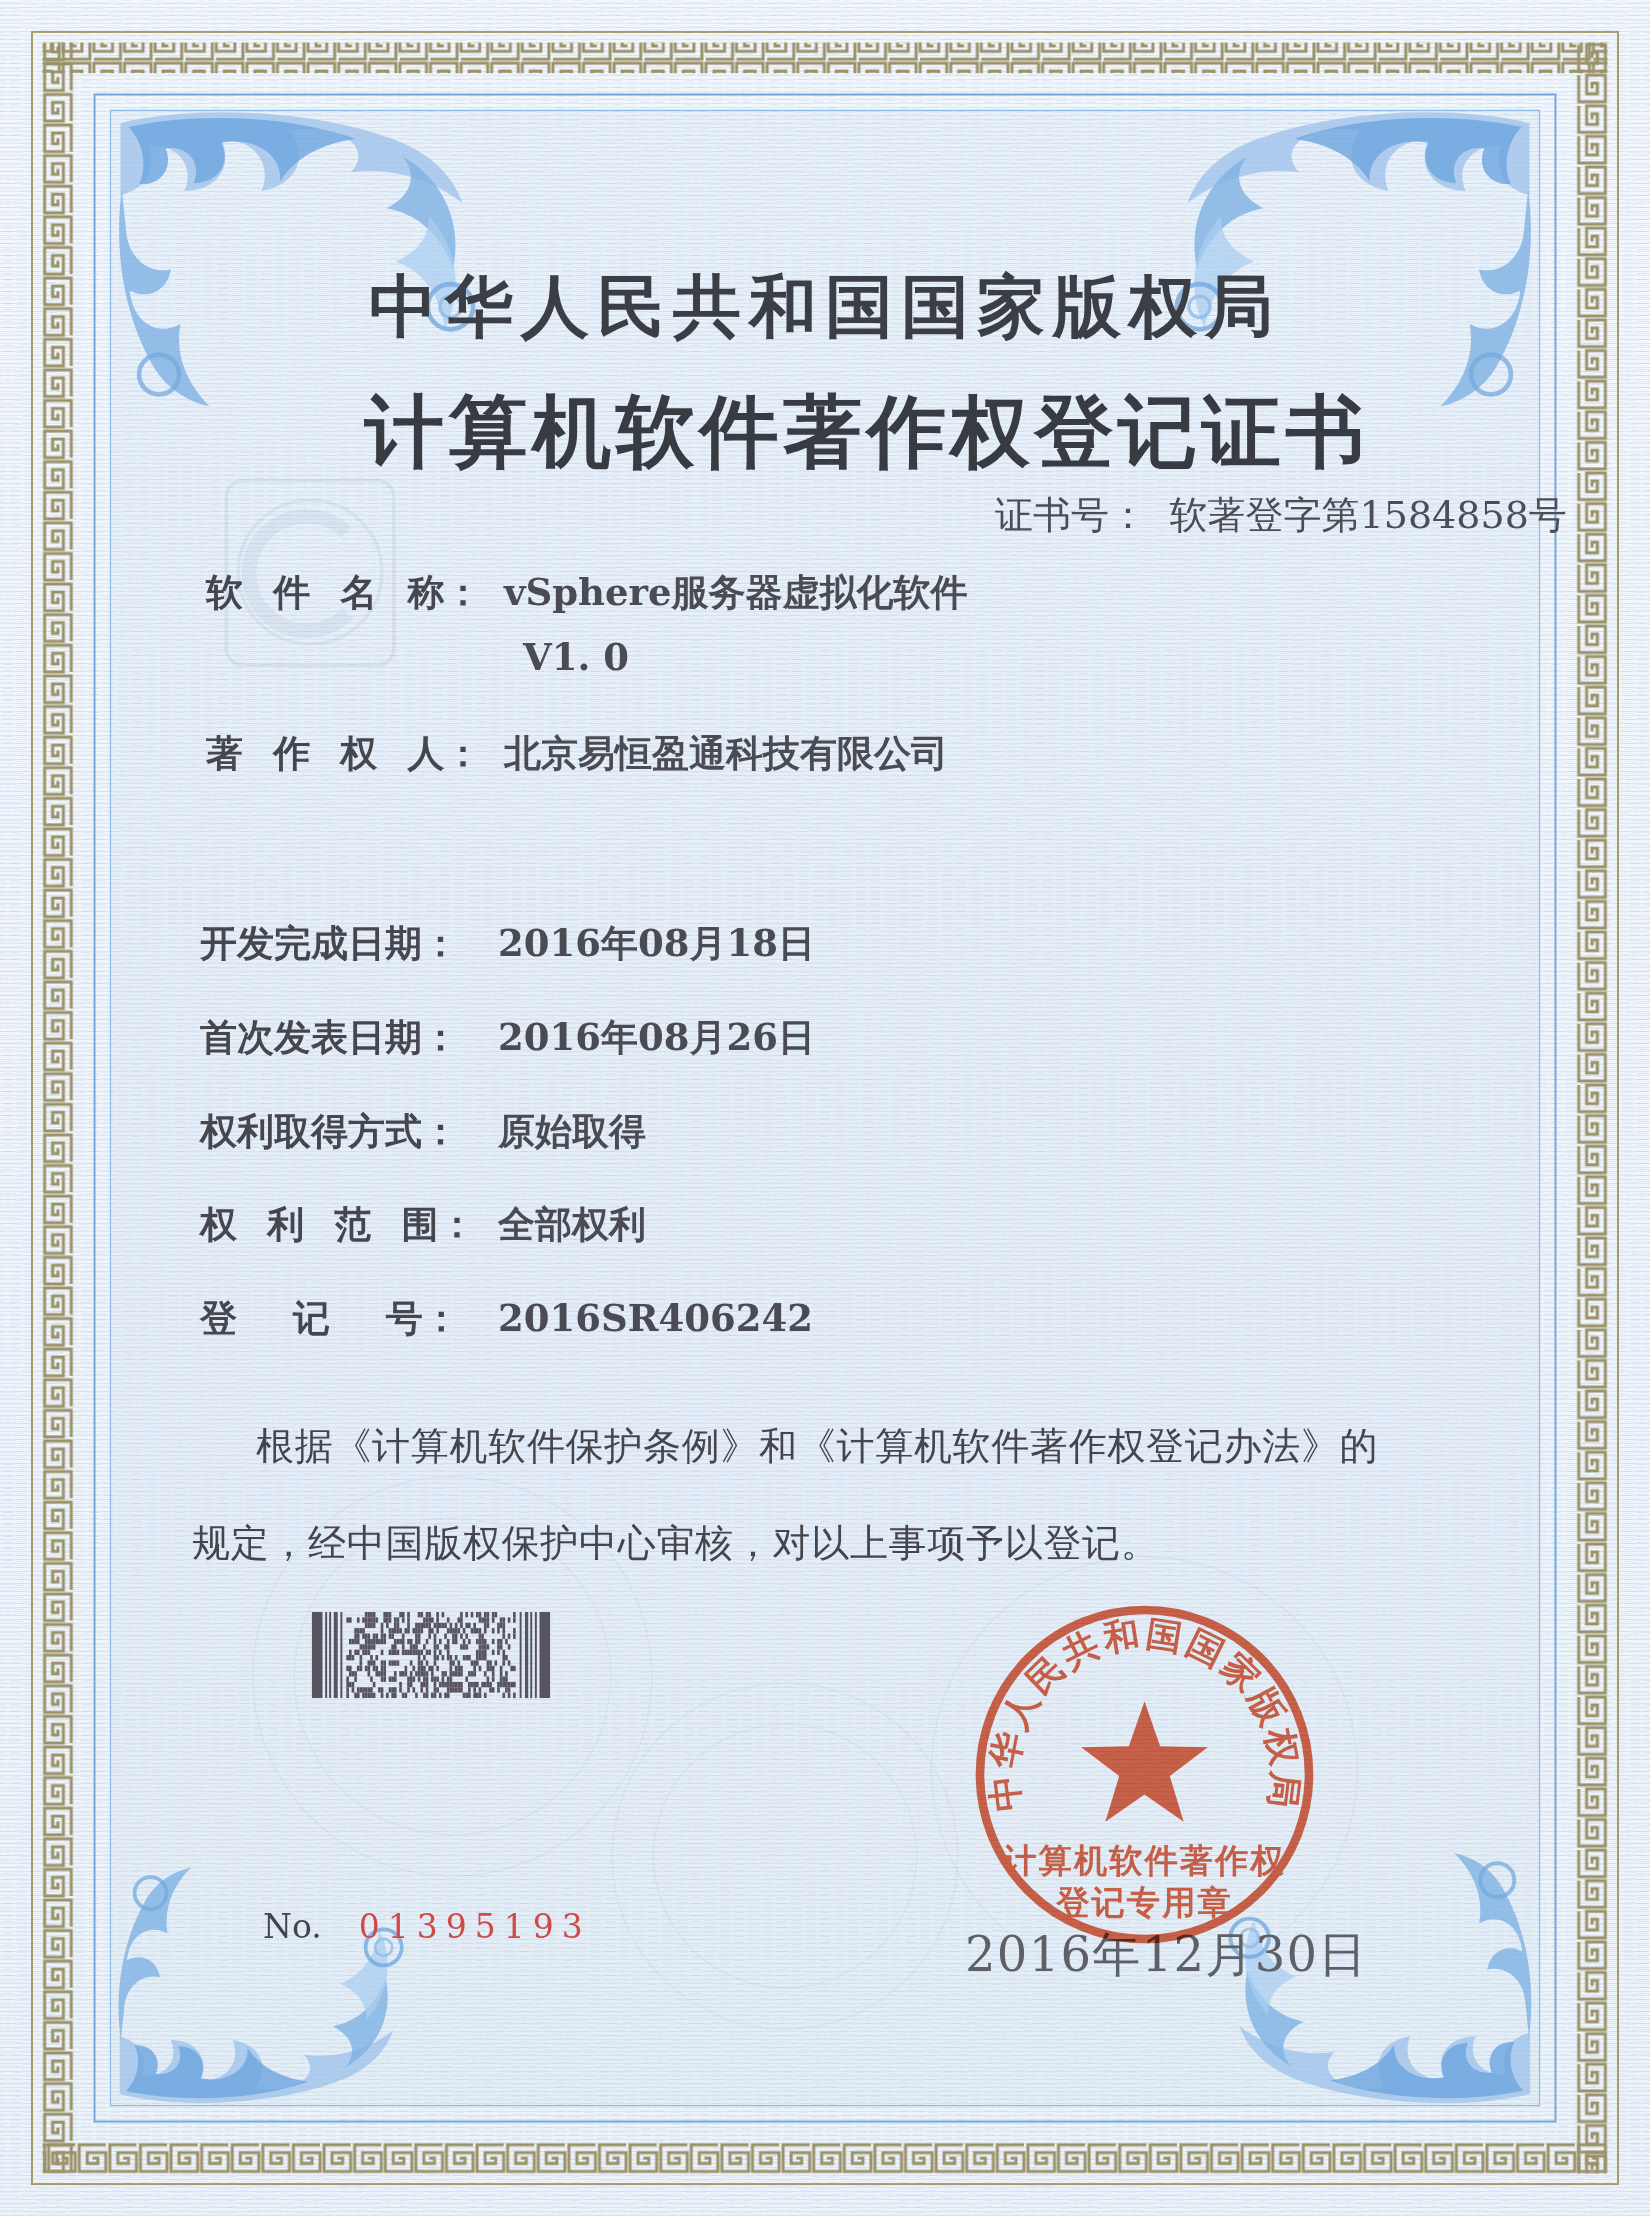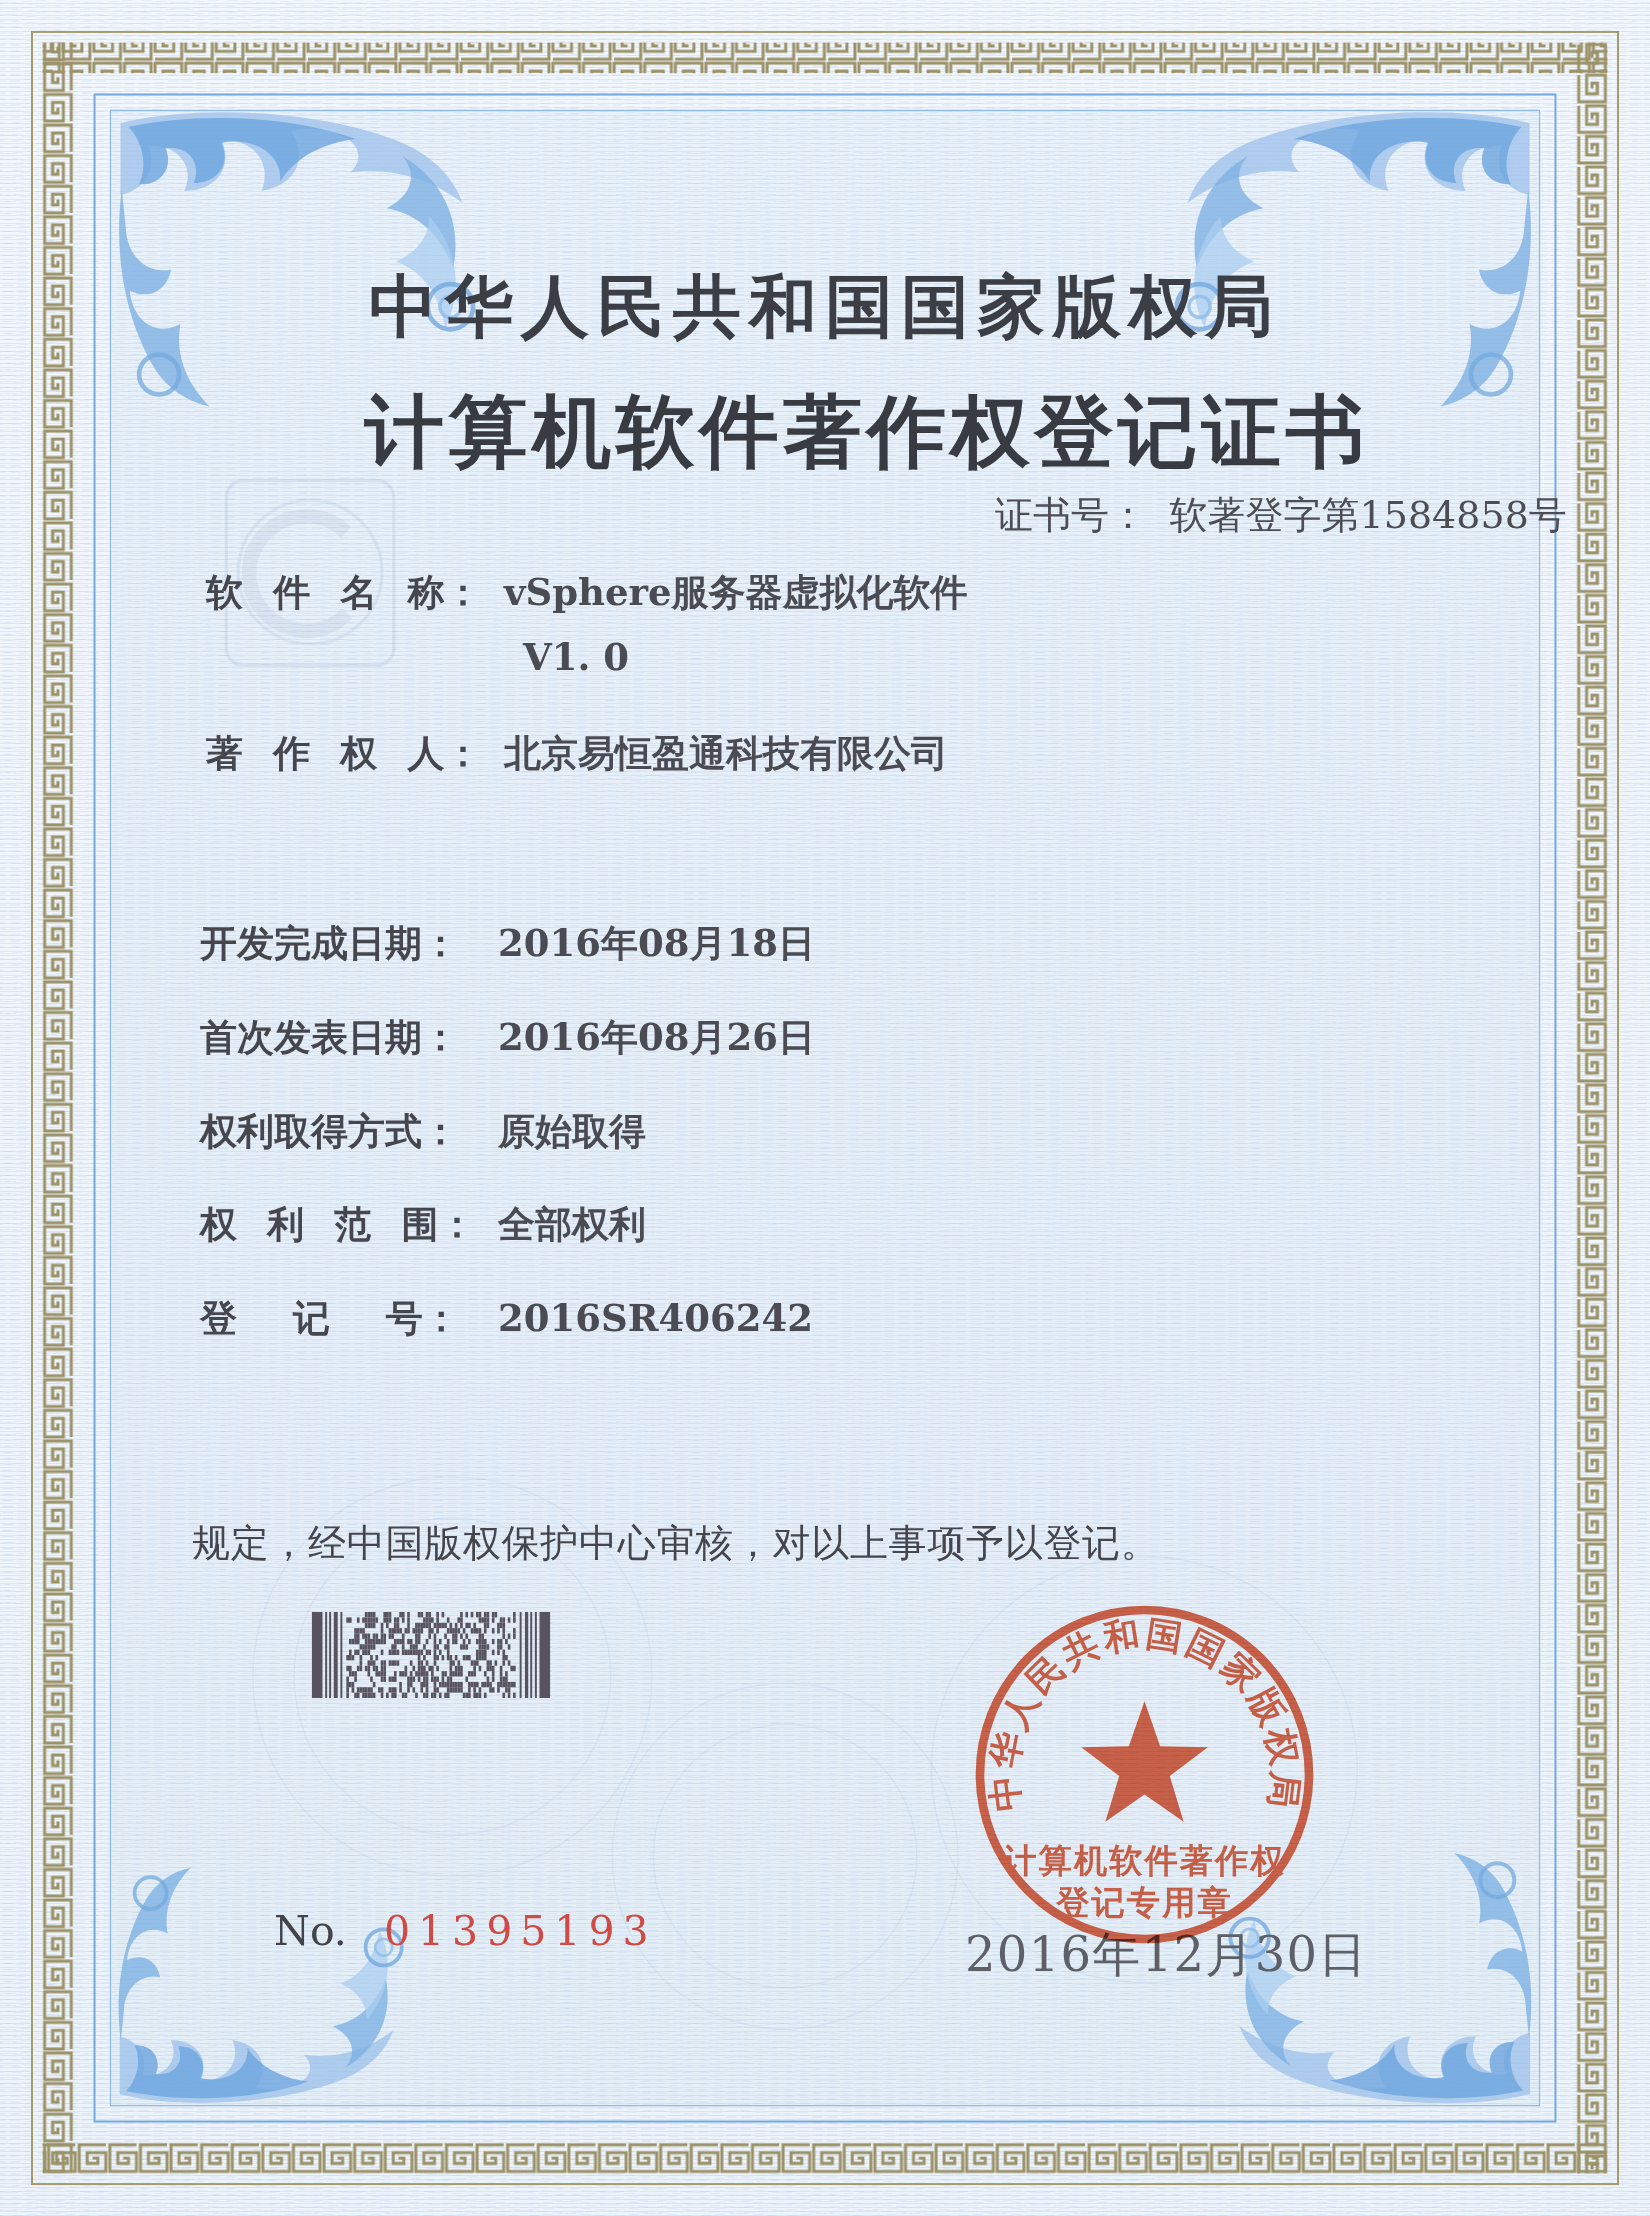--- a/index.html
+++ b/index.html
@@ -28,21 +28,21 @@
   .authority{top:267px;font-size:68px;letter-spacing:8px;}
   .cert-title{top:387px;font-size:79px;letter-spacing:4.7px;color:#393b42;padding-left:42px;}
   .certno{top:494px;left:995px;font-size:38px;color:#4c4d55;}
   .certno .val{margin-left:22.6px;}
   .frow{font-size:37px;}
   .frow .lab{color:#46474e;font-weight:600;}
   .frow .val{color:#4a4b53;font-weight:600;}
   .spread .lab{word-spacing:17.3px;}
   .spread-wide .lab{word-spacing:43px;}
   .stmt{font-size:38px;letter-spacing:0.7px;color:#45464d;font-weight:500;}
-  .serial{top:1908px;left:274px;font-size:41px;color:#43444a;}
+  .serial{top:1908px;left:263px;font-size:33px;color:#43444a;}
   .serial .num{color:#cf4a45;letter-spacing:8px;margin-left:37px;}
   .sealdate{top:1927px;left:965px;width:346px;text-align:center;
             font-size:48px;letter-spacing:1.3px;color:#5d6067;z-index:3;}
   .seal-svg{position:absolute;left:968px;top:1598px;z-index:4;opacity:.92;mix-blend-mode:multiply;}
   .barcode{position:absolute;left:311px;top:1612px;z-index:3;}
 </style>
 </head>
 <body>
 
 <div class="page">
@@ -140,20 +140,21 @@
   <div class="txt frow spread" style="top:1203px;">
     <span class="lab" style="position:absolute;left:200px;">权 利 范 围：</span>
     <span class="val" style="position:absolute;left:498px;">全部权利</span>
   </div>
 
   <div class="txt frow spread-wide" style="top:1297px;">
     <span class="lab" style="position:absolute;left:200px;">登 记 号：</span>
     <span class="val" style="position:absolute;left:498px;">2016SR406242</span>
   </div>
 
+  <div class="txt stmt" style="top:1425px;left:256px;">根据《计算机软件保护条例》和《计算机软件著作权登记办法》的</div>
   <div class="txt stmt" style="top:1522px;left:192px;">规定，经中国版权保护中心审核，对以上事项予以登记。</div>
 
   <div class="barcode">
     <svg id="bc" width="240" height="86" viewBox="0 0 360 130" xmlns="http://www.w3.org/2000/svg">
         <rect x="0" y="0" width="16" height="130" fill="#57535f"></rect>
         <rect x="20" y="0" width="3" height="130" fill="#57535f"></rect>
         <rect x="26" y="0" width="3" height="130" fill="#57535f"></rect>
         <rect x="33" y="0" width="6" height="130" fill="#57535f"></rect>
         <rect x="43" y="0" width="3" height="130" fill="#57535f"></rect>
         <rect x="344" y="0" width="16" height="130" fill="#57535f"></rect>

